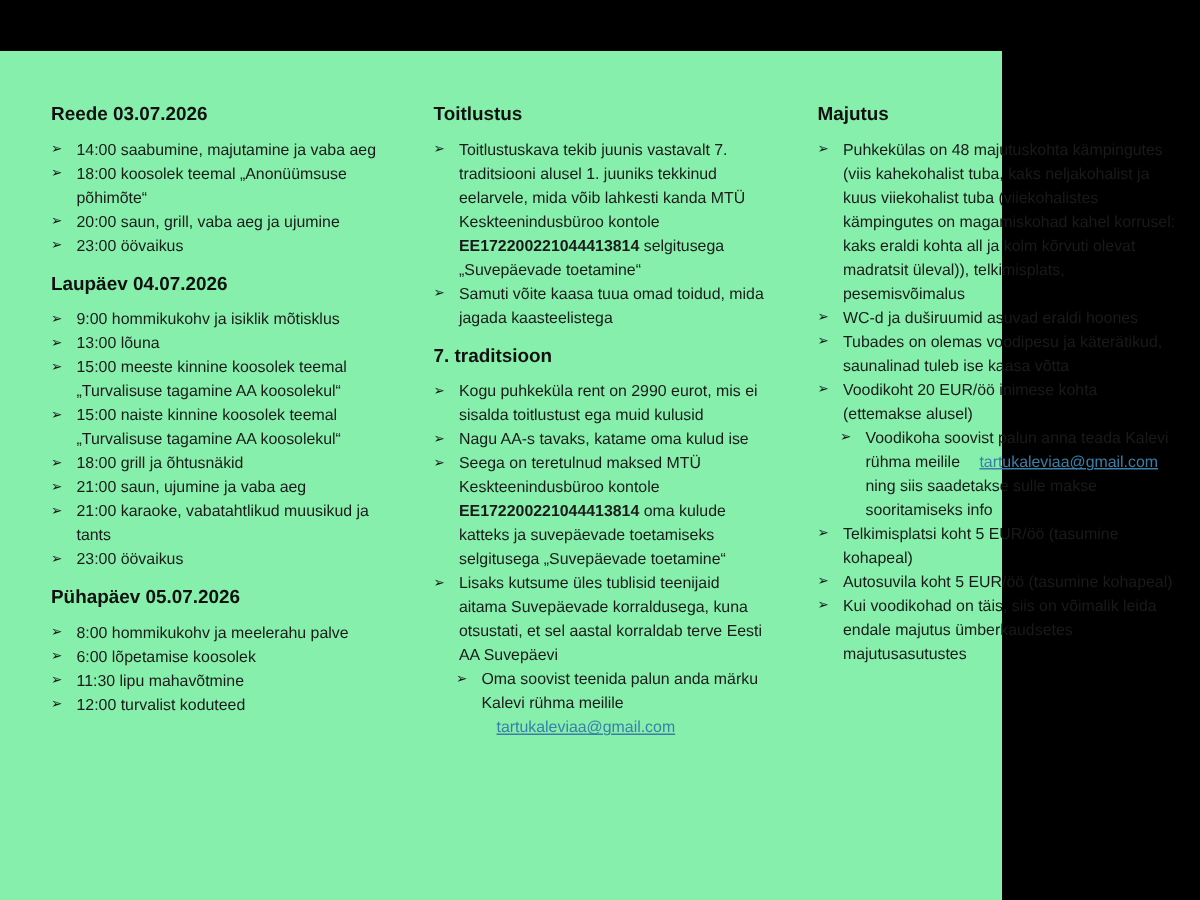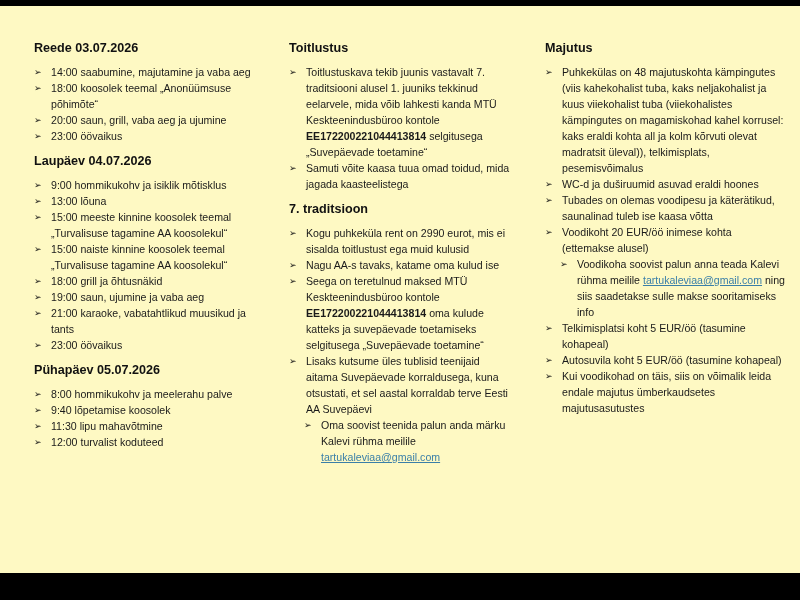--- a/index.html
+++ b/index.html
@@ -4,44 +4,44 @@
 <style>
   html, body { margin: 0; padding: 0; }
   body {
     width: 800px; height: 600px; overflow: hidden;
     background: #000;
     font-family: "Liberation Sans", sans-serif;
     color: #1a1a1a;
     position: relative;
   }
   .page {
-    position: absolute; left: 0; top: 6px;
-    width: 800px; height: 567px;
-    background: #fef9c3;
+    position: absolute; left: 0; top: 34px;
+    width: 668px; height: 567px;
+    background: #86efac;
   }
   .col {
     position: absolute; top: 34px;
     font-size: 10.6px; line-height: 16px;
   }
   .col1 { left: 34px; width: 232px; }
   .col2 { left: 289px; width: 225px; }
   .col3 { left: 545px; width: 240px; }
   h2 {
     font-size: 12.6px; font-weight: bold; margin: 0 0 7px 0; line-height: 17px;
     color: #111;
   }
   ul { list-style: none; margin: 0 0 9px 0; padding: 0; }
   li { position: relative; padding-left: 17px; }
   li::before {
     content: "\27A2"; position: absolute; left: 0; top: 0;
     font-family: "DejaVu Sans", sans-serif; font-size: 9px; color: #111;
   }
   li.sub { margin-left: 15px; }
   .bold { font-weight: bold; }
-  a.link { color: #3a7fa8; text-decoration: underline; }
+  a.link { color: #3a7fa8; text-decoration: underline; margin-left: 10px; }
 </style>
 </head>
 <body>
 
 <div class="page">
 
   <div class="col col1">
     <h2>Reede 03.07.2026</h2>
     <ul>
       <li>14:00 saabumine, majutamine ja vaba aeg</li>
@@ -50,29 +50,29 @@
       <li>23:00 öövaikus</li>
     </ul>
 
     <h2>Laupäev 04.07.2026</h2>
     <ul>
       <li>9:00 hommikukohv ja isiklik mõtisklus</li>
       <li>13:00 lõuna</li>
       <li>15:00 meeste kinnine koosolek teemal „Turvalisuse tagamine AA koosolekul“</li>
       <li>15:00 naiste kinnine koosolek teemal „Turvalisuse tagamine AA koosolekul“</li>
       <li>18:00 grill ja õhtusnäkid</li>
-      <li>19:00 saun, ujumine ja vaba aeg</li>
+      <li>21:00 saun, ujumine ja vaba aeg</li>
       <li>21:00 karaoke, vabatahtlikud muusikud ja tants</li>
       <li>23:00 öövaikus</li>
     </ul>
 
     <h2>Pühapäev 05.07.2026</h2>
     <ul>
       <li>8:00 hommikukohv ja meelerahu palve</li>
-      <li>9:40 lõpetamise koosolek</li>
+      <li>6:00 lõpetamise koosolek</li>
       <li>11:30 lipu mahavõtmine</li>
       <li>12:00 turvalist koduteed</li>
     </ul>
   </div>
 
   <div class="col col2">
     <h2>Toitlustus</h2>
     <ul>
       <li><span>Toitlustuskava tekib juunis vastavalt 7. traditsiooni alusel 1. juuniks tekkinud eelarvele, mida võib lahkesti kanda MTÜ Keskteenindusbüroo kontole </span><span class="bold">EE172200221044413814</span><span> selgitusega „Suvepäevade toetamine“</span></li>
       <li>Samuti võite kaasa tuua omad toidud, mida jagada kaasteelistega</li>

